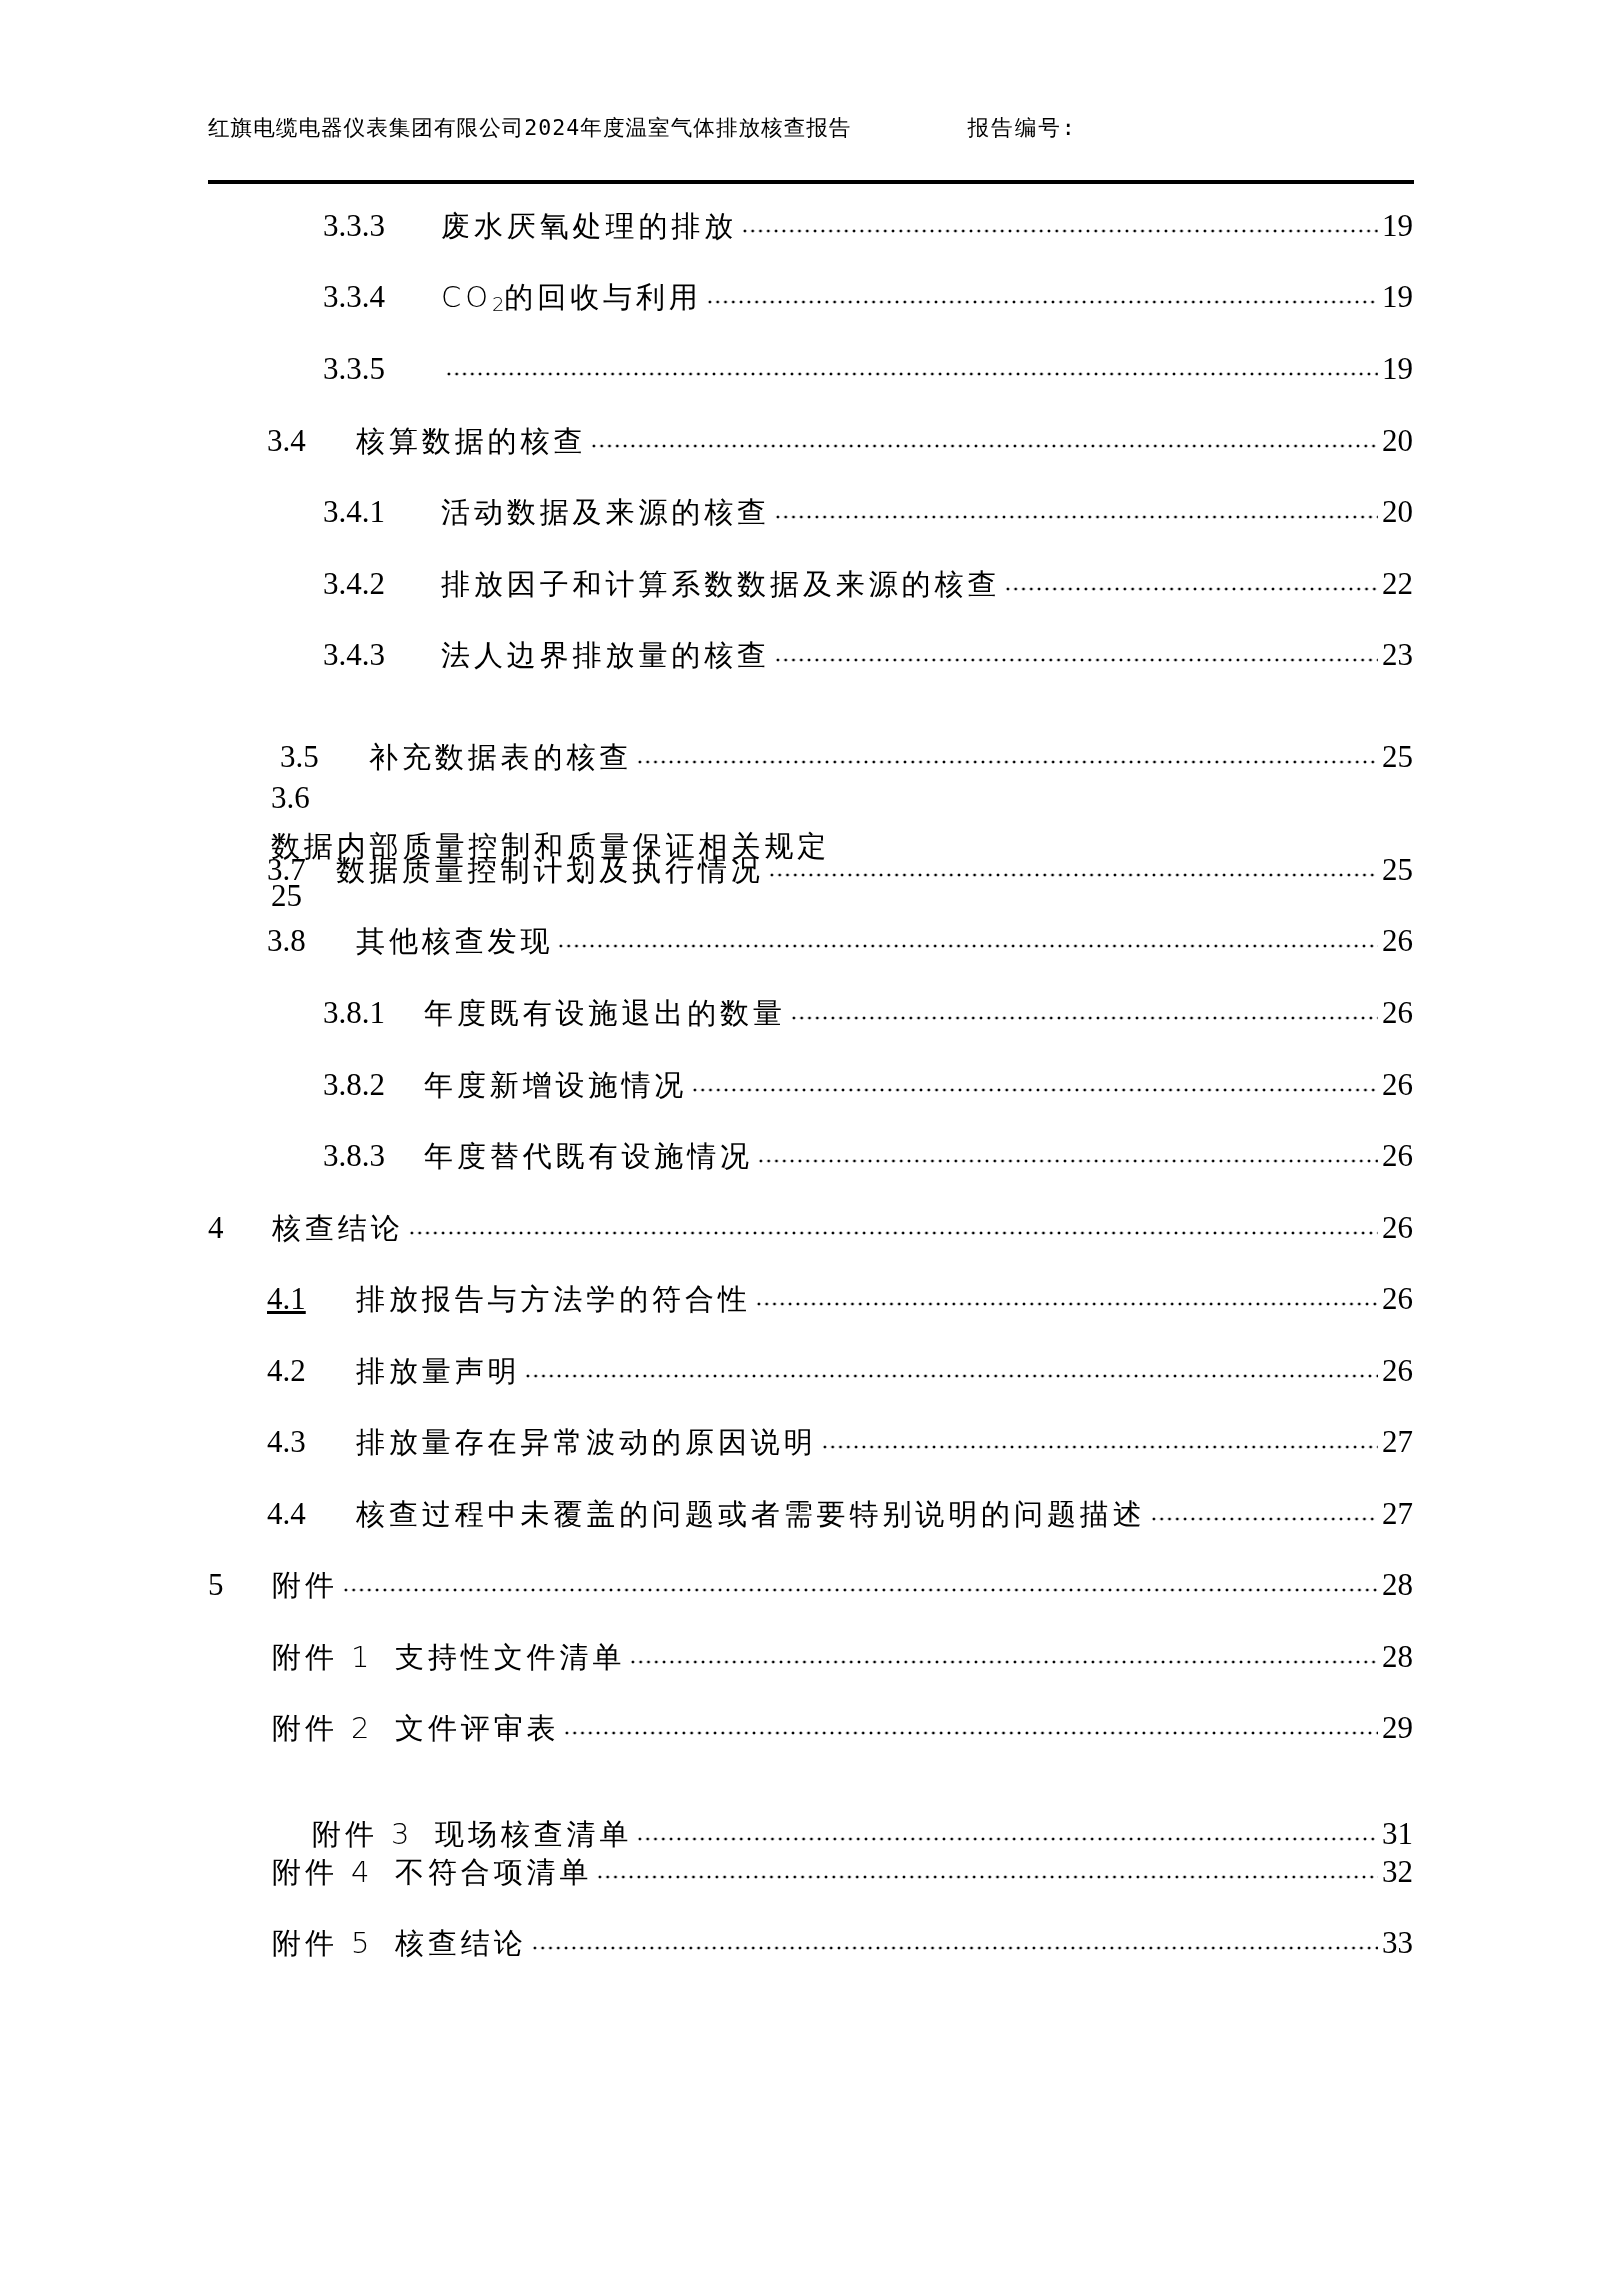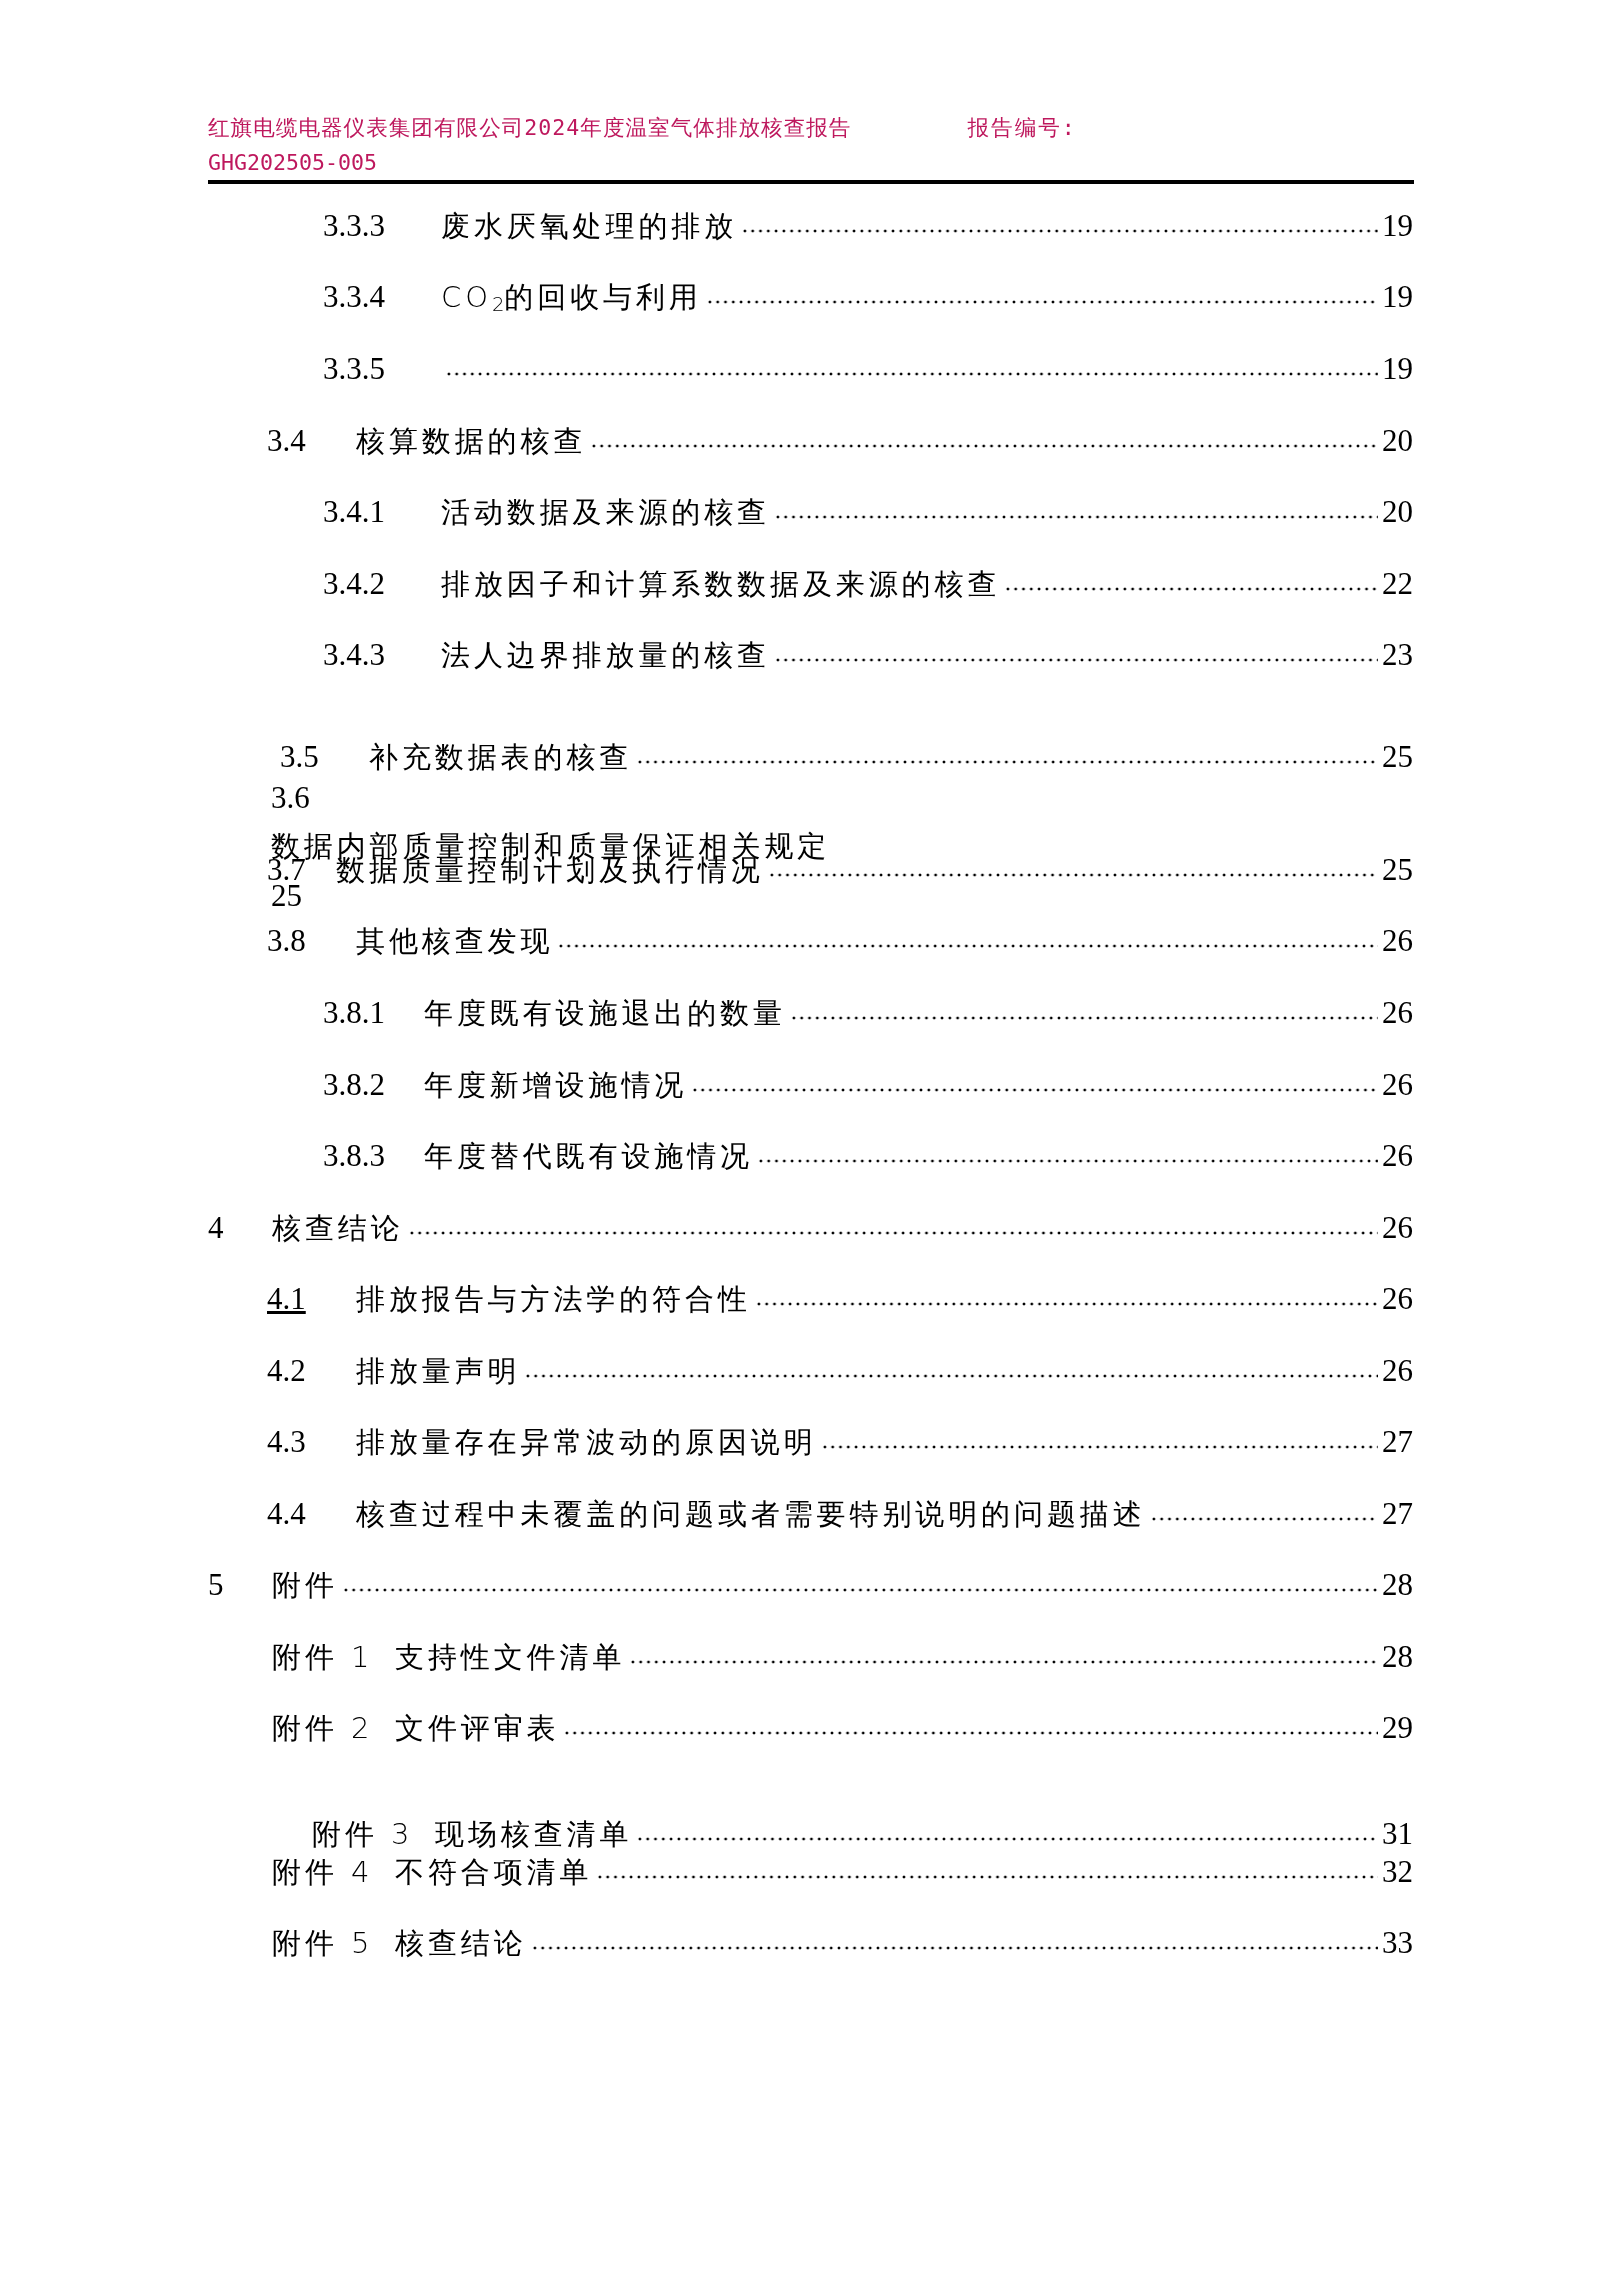--- a/index.html
+++ b/index.html
@@ -3,21 +3,21 @@
   <meta charset="utf-8">
   <style>
     html, body { margin: 0; padding: 0; background: #ffffff; }
     body {
       width: 1621px; height: 2293px; position: relative; overflow: hidden;
       font-family: "DejaVu Serif", "Liberation Serif", serif; color: #000;
     }
     .page-header {
       position: absolute; left: 208px; top: 110px; width: 1206px;
       font-family: "DejaVu Sans Mono", "Liberation Mono", monospace;
-      font-size: 21.6px; line-height: 35px; color: #be185d;
+      font-size: 21.6px; line-height: 35px; color: #000000;
     }
     .page-header .row1 { display: flex; }
     .page-header .title { white-space: nowrap; letter-spacing: 1px; }
     .page-header .label { margin-left: 116px; white-space: nowrap; letter-spacing: 2px; }
     .page-header .code { letter-spacing: 0; }
     .header-rule {
       position: absolute; left: 208px; top: 180px; width: 1206px; height: 3.9px; background: #000;
     }
     .toc { position: absolute; left: 0; top: 0; width: 1621px; }
     .toc-row {
@@ -37,21 +37,20 @@
     .toc-row .page { font-family: "Liberation Serif", "DejaVu Serif", serif; font-size: 31px; }
   </style>
 </head>
 <body>
 
 <div class="page-header">
   <div class="row1">
     <span class="title">红旗电缆电器仪表集团有限公司2024年度温室气体排放核查报告</span>
     <span class="label">报告编号:</span>
   </div>
-  <div class="code">GHG202505-005</div>
 </div>
 <div class="header-rule"></div>
 
 <div class="toc">
 
   <div class="toc-row" style="top:201px;left:323px;">
     <span class="num" style="width:118px;">3.3.3</span>
     <span class="txt">废水厌氧处理的排放</span>
     <span class="leader"></span>
     <span class="page">19</span>

